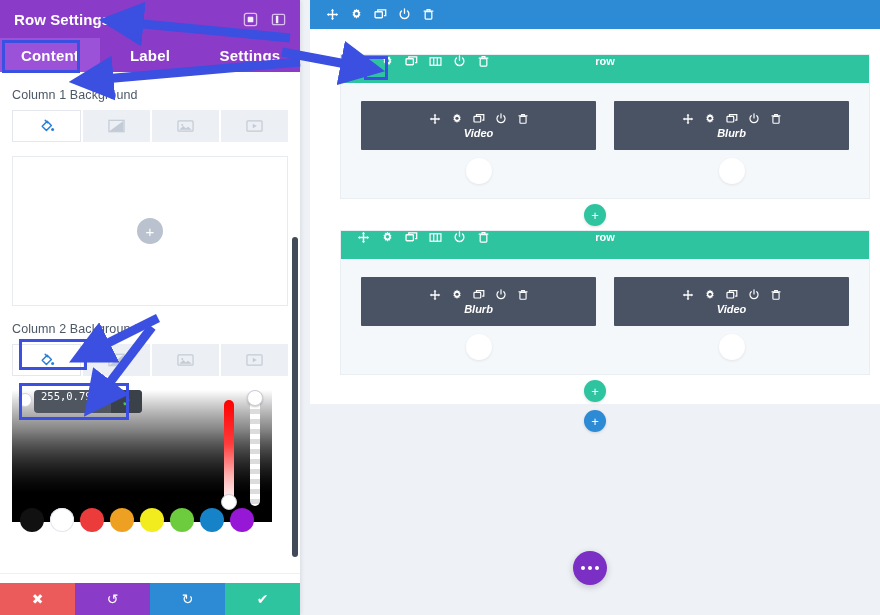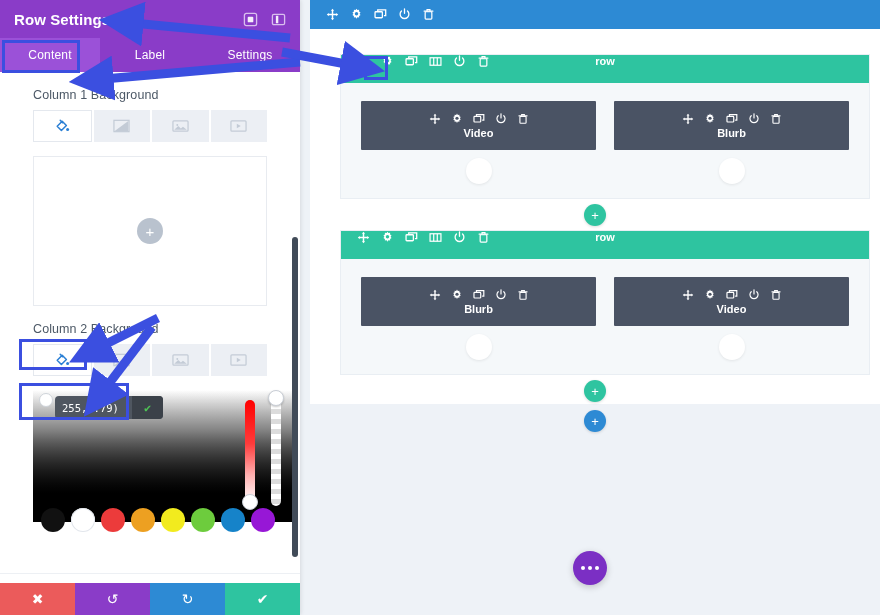--- a/index.html
+++ b/index.html
@@ -39,31 +39,31 @@
     opacity: .92;
   }
   .hdr-icon svg { display: block; }
 
   .panel-tabs {
     height: 34px; background: #8a3cc8;
     display: flex; flex-shrink: 0; position: relative;
   }
   .panel-tab {
     flex: 1; display: flex; align-items: center; justify-content: center;
-    color: #ffffff; font-size: 12px; font-weight: normal;
+    color: #ffffff; font-size: 15px; font-weight: bold;
     letter-spacing: .2px;
   }
   .panel-tab.active { background: #9b51d8; }
 
   .panel-body {
     flex: 1; overflow: hidden; position: relative;
     background: #ffffff;
   }
   .panel-scroll {
-    position: absolute; inset: 0; padding: 0 33px;
+    position: absolute; inset: 0; padding: 0 12px;
   }
   .field-label {
     font-size: 12.5px; color: #4c5866;
     margin-top: 16px; margin-bottom: 8px;
     letter-spacing: .1px;
   }
   .bg-tabs {
     display: flex; gap: 2px; height: 32px; margin-bottom: 14px;
   }
   .bg-tab {
@@ -95,24 +95,24 @@
     background:
       linear-gradient(to bottom, rgba(255,255,255,0) 0%, rgba(0,0,0,1) 78%),
       linear-gradient(to bottom, #ffffff 0%, #d8d8d8 30%, #7d7d7d 60%, #000000 100%);
   }
   .picker-handle-top {
     position: absolute; left: 6px; top: 3px;
     width: 14px; height: 14px; border-radius: 50%;
     background: #ffffff; border: 1px solid #cfd4da;
   }
   .color-input-pill {
-    position: absolute; left: 22px; top: 6px;
+    position: absolute; left: 22px; top: 0;
     height: 23px; width: 108px;
     background: #4f5660; border-radius: 4px;
-    display: flex; align-items: center; overflow: hidden;
+    display: flex; align-items: flex-start; overflow: hidden;
     font-family: "DejaVu Sans Mono", monospace;
   }
   .color-input-pill .val {
     color: #ffffff; font-size: 10.5px; padding-left: 7px;
     flex: 1; white-space: nowrap;
   }
   .color-input-ok {
     width: 31px; height: 23px; background: #3b4149;
     display: flex; align-items: center; justify-content: center;
     color: #4ec254; font-size: 12px;
@@ -200,21 +200,21 @@
   .row-block {
     position: absolute; left: 30px; width: 530px;
     background: #f5f8fa; border: 1px solid #e9eef3;
   }
   .row-bar {
     height: 28px; background: #2ec4a0;
     display: flex; align-items: flex-start; position: relative;
   }
   .row-bar .bar-label { color: #ffffff; }
   .modules {
-    display: flex; gap: 18px; padding: 18px 20px 0 20px;
+    display: flex; gap: 18px; padding: 18px 20px 0 20px; font-style: italic;
   }
   .module {
     flex: 1; height: 49px; background: #4a5364;
     display: flex; flex-direction: column; align-items: center;
     justify-content: center; gap: 2px;
     border-radius: 1px;
   }
   .module-icons { display: flex; gap: 10px; align-items: center; }
   .module-icons svg { display: block; }
   .module-name {

